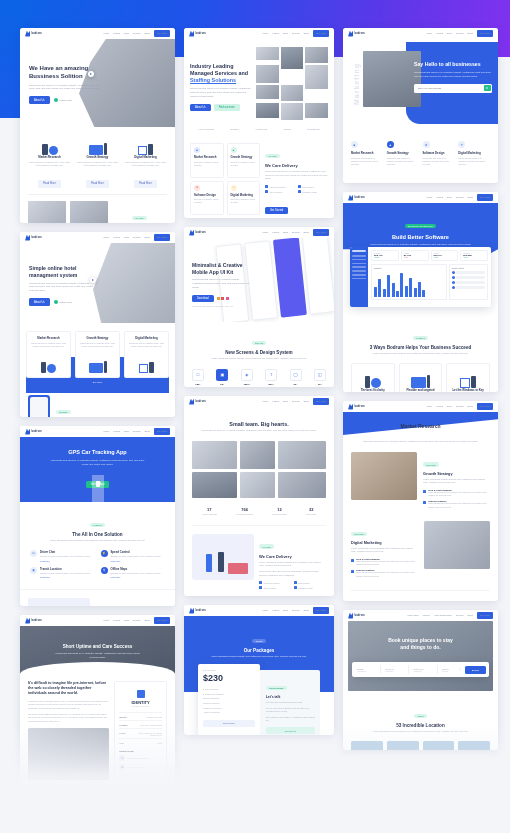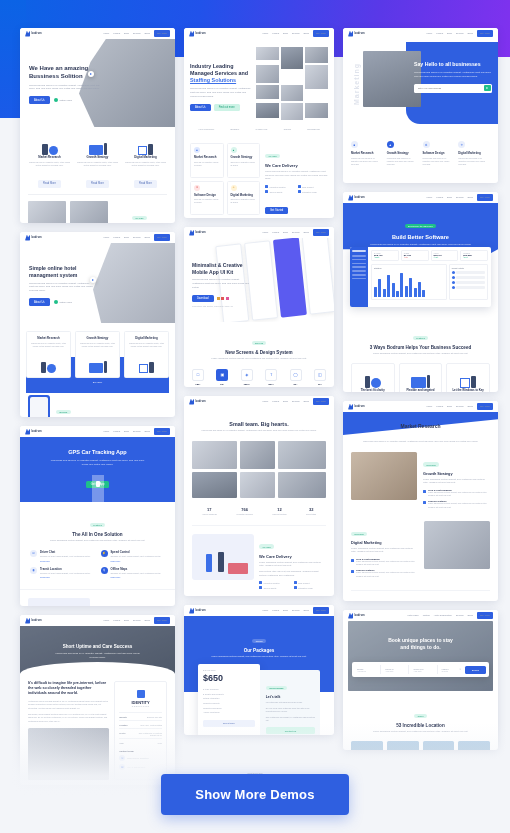--- a/index.html
+++ b/index.html
@@ -672,21 +672,21 @@
           </div>
         </div>
         <div style="position:relative;background:#2f5fe0;height:76px;text-align:center;padding-top:12px">
           <span class="pill blue" style="background:rgba(255,255,255,.22);color:#fff">Pricing</span>
           <div class="sec-title" style="color:#fff;margin-top:2px">Our Packages</div>
           <div class="sec-sub" style="color:rgba(255,255,255,.8);max-width:98px;margin:2px auto 0">Fusce adipiscing pretium blandit, sed vestibulum nisl pretium vitae. Quisque sit amet nisl erat.</div>
         </div>
         <div style="position:relative;margin-top:-28px;padding:0 14px;display:flex;z-index:3">
           <div style="flex:1.05;background:#fff;border-radius:2px;box-shadow:0 2px 10px rgba(30,45,90,.16);padding:5px">
             <div style="font-size:2.1px;color:#aeb5c4;letter-spacing:.5px;font-weight:700">STARTUP</div>
-            <div style="font-size:9px;font-weight:700;color:#2b3553;margin-top:2px">$650</div>
+            <div style="font-size:9px;font-weight:700;color:#2b3553;margin-top:2px">$230</div>
             <div style="margin-top:4px">
               <div style="font-size:2.1px;color:#a9b0c0;padding:1.3px 0">5 team members</div>
               <div style="font-size:2.1px;color:#a9b0c0;padding:1.3px 0">2 Charts and Products</div>
               <div style="font-size:2.1px;color:#a9b0c0;padding:1.3px 0">Github integration</div>
               <div style="font-size:2.1px;color:#a9b0c0;padding:1.3px 0">Unlimited projects</div>
               <div style="font-size:2.1px;color:#a9b0c0;padding:1.3px 0">Unlimited schedules</div>
               <div style="font-size:2.1px;color:#a9b0c0;padding:1.3px 0">Advice monitoring</div>
             </div>
             <div style="margin-top:5px;text-align:center;background:#eef2fc;color:#5570b8;font-size:2.3px;padding:2.5px 0;border-radius:1.5px">Select Plan</div>
           </div>
@@ -1032,19 +1032,13 @@
           <div style="flex:1">
             <div class="ph city" style="height:26px;border-radius:1.5px"></div>
 
           </div>
         </div>
       </div>
     </div>
   </div>
 
   <div style="position:absolute;left:0;bottom:0;width:510px;height:110px;background:linear-gradient(180deg,rgba(243,245,249,0) 0%,rgba(243,245,249,.92) 48%,#f3f5f9 78%);z-index:20"></div>
-  <div class="show-more-wrap">
-    <div style="text-align:center">
-      <div class="small-top">What Client Say</div>
-      <button class="show-more">Show More Demos</button>
-    </div>
-  </div>
 </div>
 
 </body></html>

